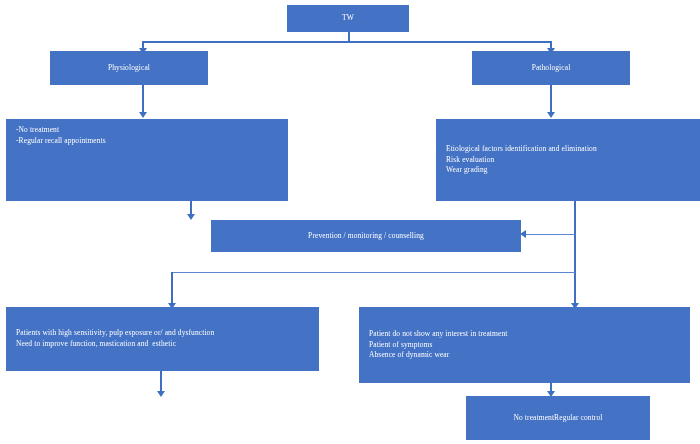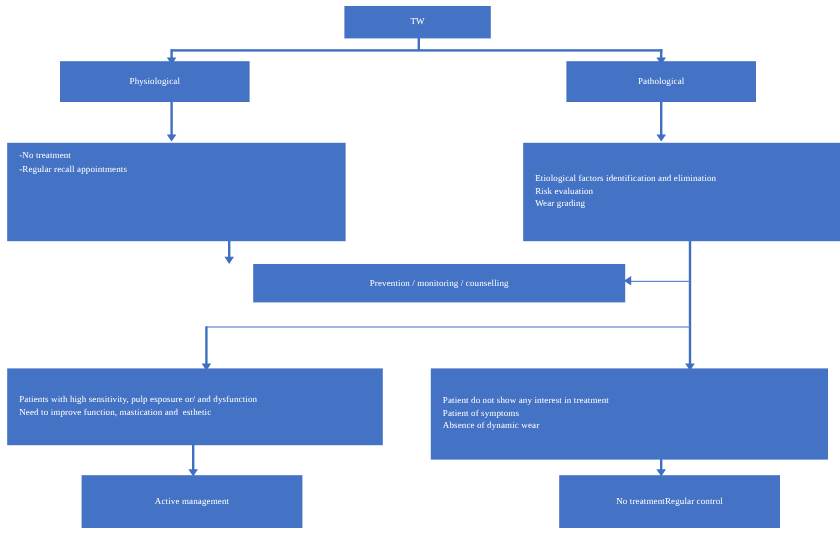--- a/index.html
+++ b/index.html
@@ -143,22 +143,19 @@
     <span class="line">Patients with high sensitivity, pulp esposure or/ and dysfunction</span>
     <span class="line">Need to improve function, mastication and  esthetic</span>
   </div>
 
   <div class="node midleft" style="left:359px; top:307px; width:331px; height:76px;">
     <span class="line">Patient do not show any interest in treatment</span>
     <span class="line">Patient of symptoms</span>
     <span class="line">Absence of dynamic wear</span>
   </div>
 
-  <div class="node center" style="left:68px; top:396px; width:184px; height:44px;">
-    <span>Active management</span>
-  </div>
 
   <div class="node center" style="left:466px; top:396px; width:184px; height:44px; flex-direction:row;">
     <span class="line">No treatment</span>
     <span class="line">Regular control</span>
   </div>
 
 </div>
 
 </body></html>

